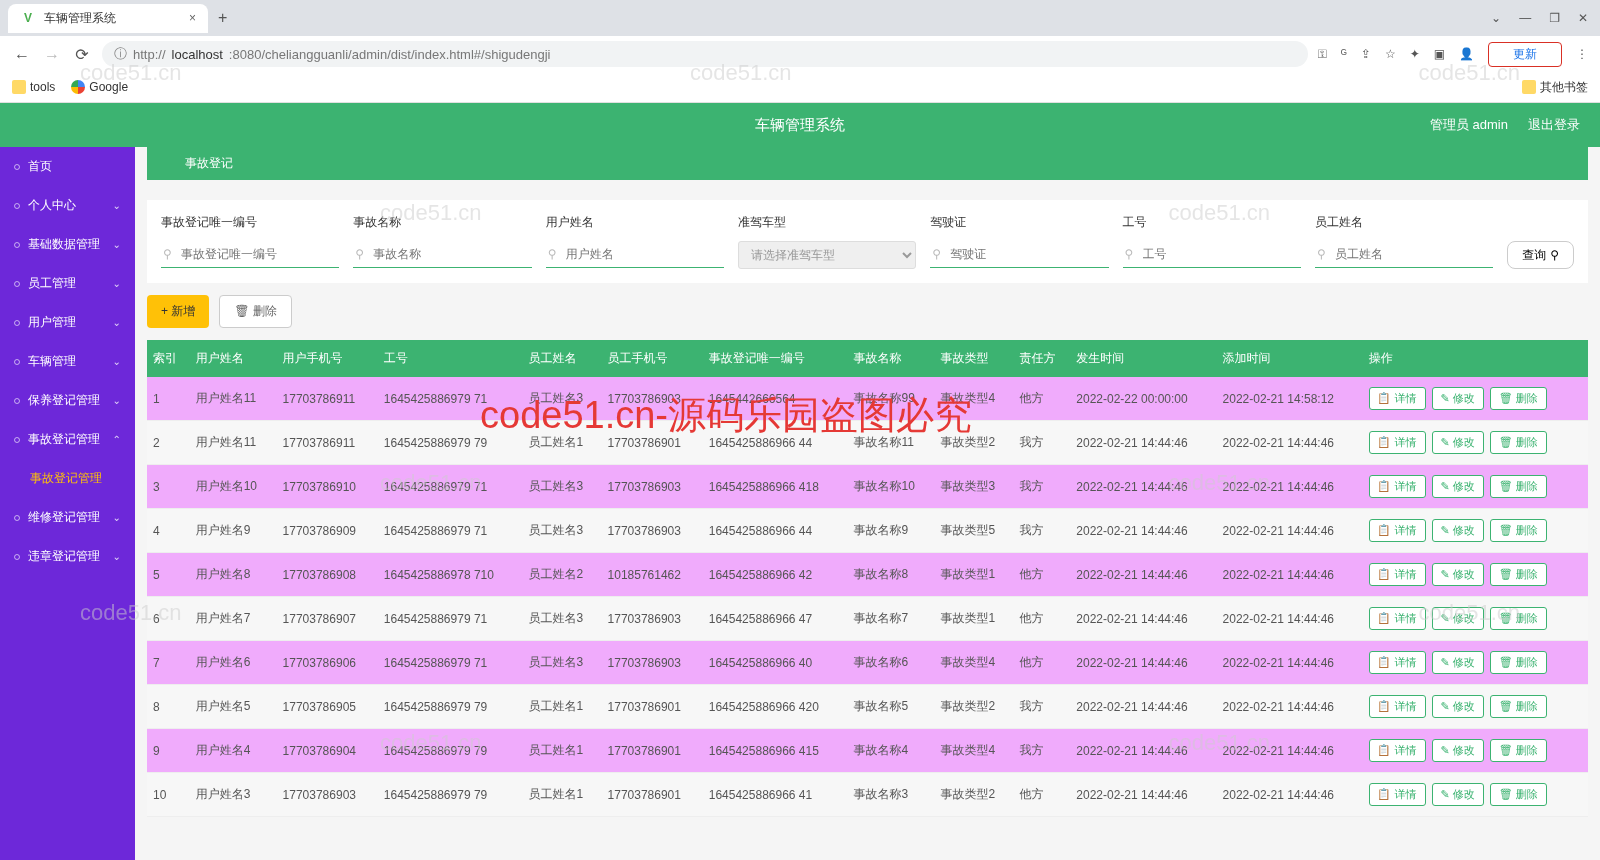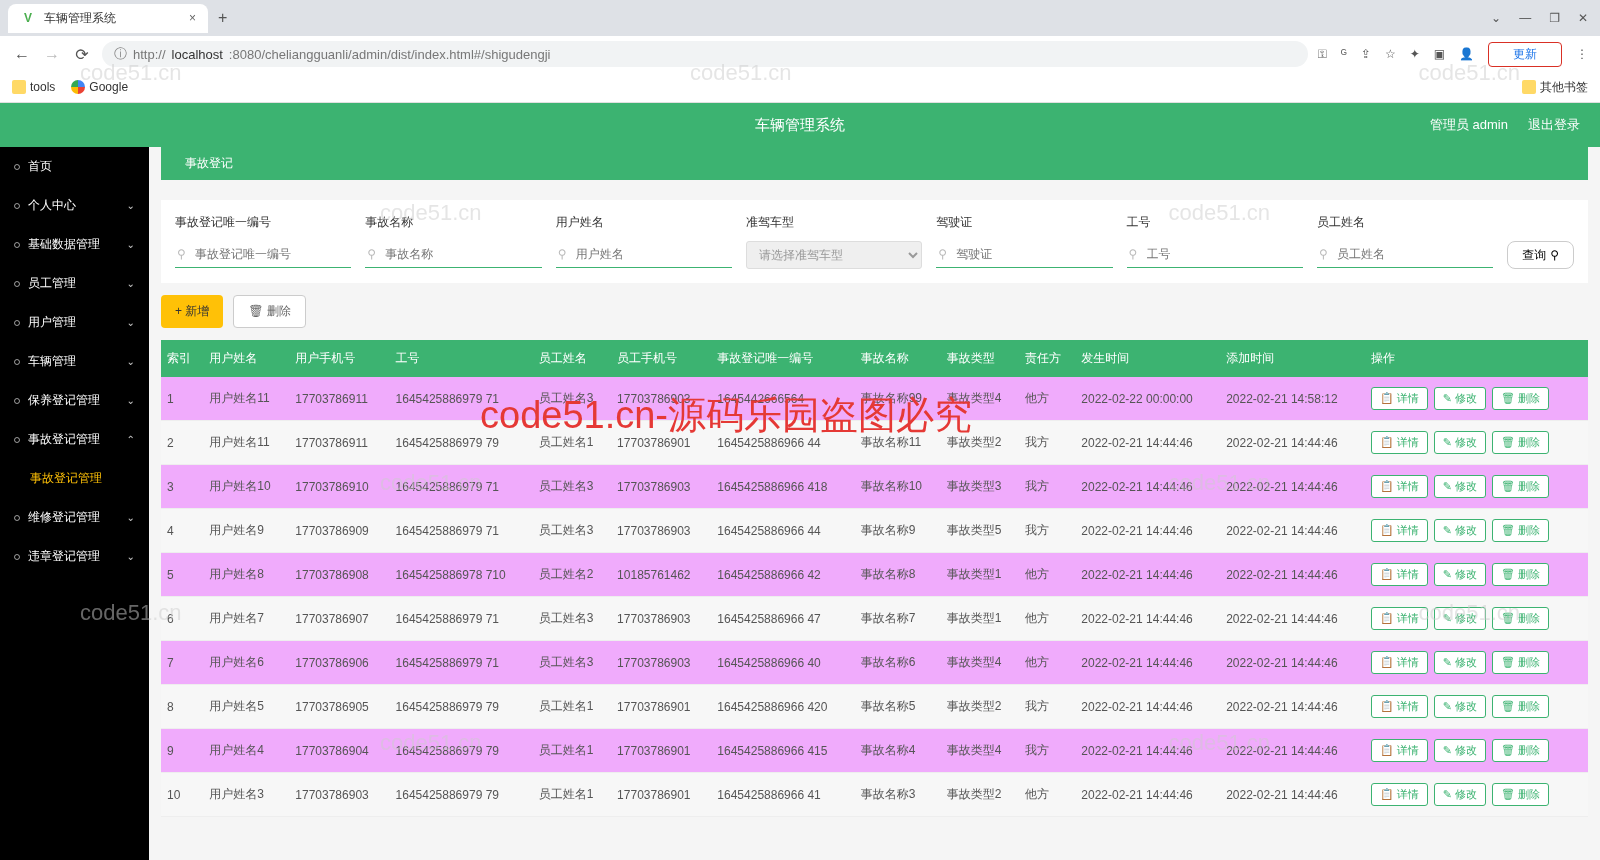--- a/index.html
+++ b/index.html
@@ -19,27 +19,27 @@
 .update-btn{border:1px solid #d93025;color:#1a73e8;padding:3px 24px;border-radius:4px;font-size:12px}
 .bookmark-bar{display:flex;align-items:center;gap:16px;height:30px;padding:0 12px;font-size:12px;color:#333}
 .bm-folder{display:flex;align-items:flex-end;gap:4px}
 .bm-ico{width:14px;height:14px;background:#ffd966;border-radius:2px}
 .bm-g{width:14px;height:14px;border-radius:50%;background:conic-gradient(#4285f4 0 90deg,#ea4335 90deg 180deg,#fbbc05 180deg 270deg,#34a853 270deg)}
 .bm-other{margin-left:auto;display:flex;align-items:center;gap:4px}
 .app-header{background:#3cb371;color:#fff;height:44px;display:flex;align-items:center;position:relative}
 .app-title{position:absolute;left:50%;transform:translateX(-50%);font-size:15px}
 .header-right{margin-left:auto;padding-right:20px;display:flex;gap:20px;font-size:13px}
 .app-body{display:flex}
-.sidebar{width:149px;background:#000000;min-height:calc(100vh - 146px)}
+.sidebar{width:135px;background:#6d28d9;min-height:calc(100vh - 146px)}
 .menu-item{display:flex;align-items:center;padding:11px 14px;color:#fff;font-size:12px;cursor:pointer;position:relative}
 .menu-item.sub{padding-left:30px;color:#ffc107}
 .menu-ico{width:6px;height:6px;border:1px solid rgba(255,255,255,.6);border-radius:50%;margin-right:8px}
 .menu-arrow{margin-left:auto;font-size:10px;color:rgba(255,255,255,.8)}
 .content{flex:1;padding:0 12px 12px}
-.breadcrumb{background:#3cb371;color:#fff;padding:8px 24px;font-size:12px;margin-bottom:20px}
+.breadcrumb{background:#3cb371;color:#fff;padding:8px 38px;font-size:12px;margin-bottom:20px}
 .search-area{background:#fff;padding:14px;display:flex;flex-wrap:wrap;gap:14px}
 .search-field{flex:1;min-width:150px}
 .field-label{font-size:12px;color:#333;margin-bottom:10px;display:block}
 .field-input{width:100%;border:none;border-bottom:1px solid #3cb371;padding:6px 4px 6px 20px;font-size:12px;outline:none;background:transparent}
 .field-wrap{position:relative}
 .field-ico{position:absolute;left:2px;top:6px;color:#bbb;font-size:12px}
 .field-select{width:100%;border:1px solid #ddd;padding:5px 8px;font-size:12px;border-radius:3px;color:#999}
 .search-btn{border:1px solid #ccc;background:#fff;padding:6px 14px;border-radius:8px;font-size:12px;display:flex;align-items:center;gap:4px;cursor:pointer;height:28px;align-self:flex-end}
 .action-bar{padding:12px 0;display:flex;gap:10px}
 .btn-add{background:#ffc107;color:#333;border:none;padding:7px 14px;border-radius:4px;font-size:12px;cursor:pointer}

